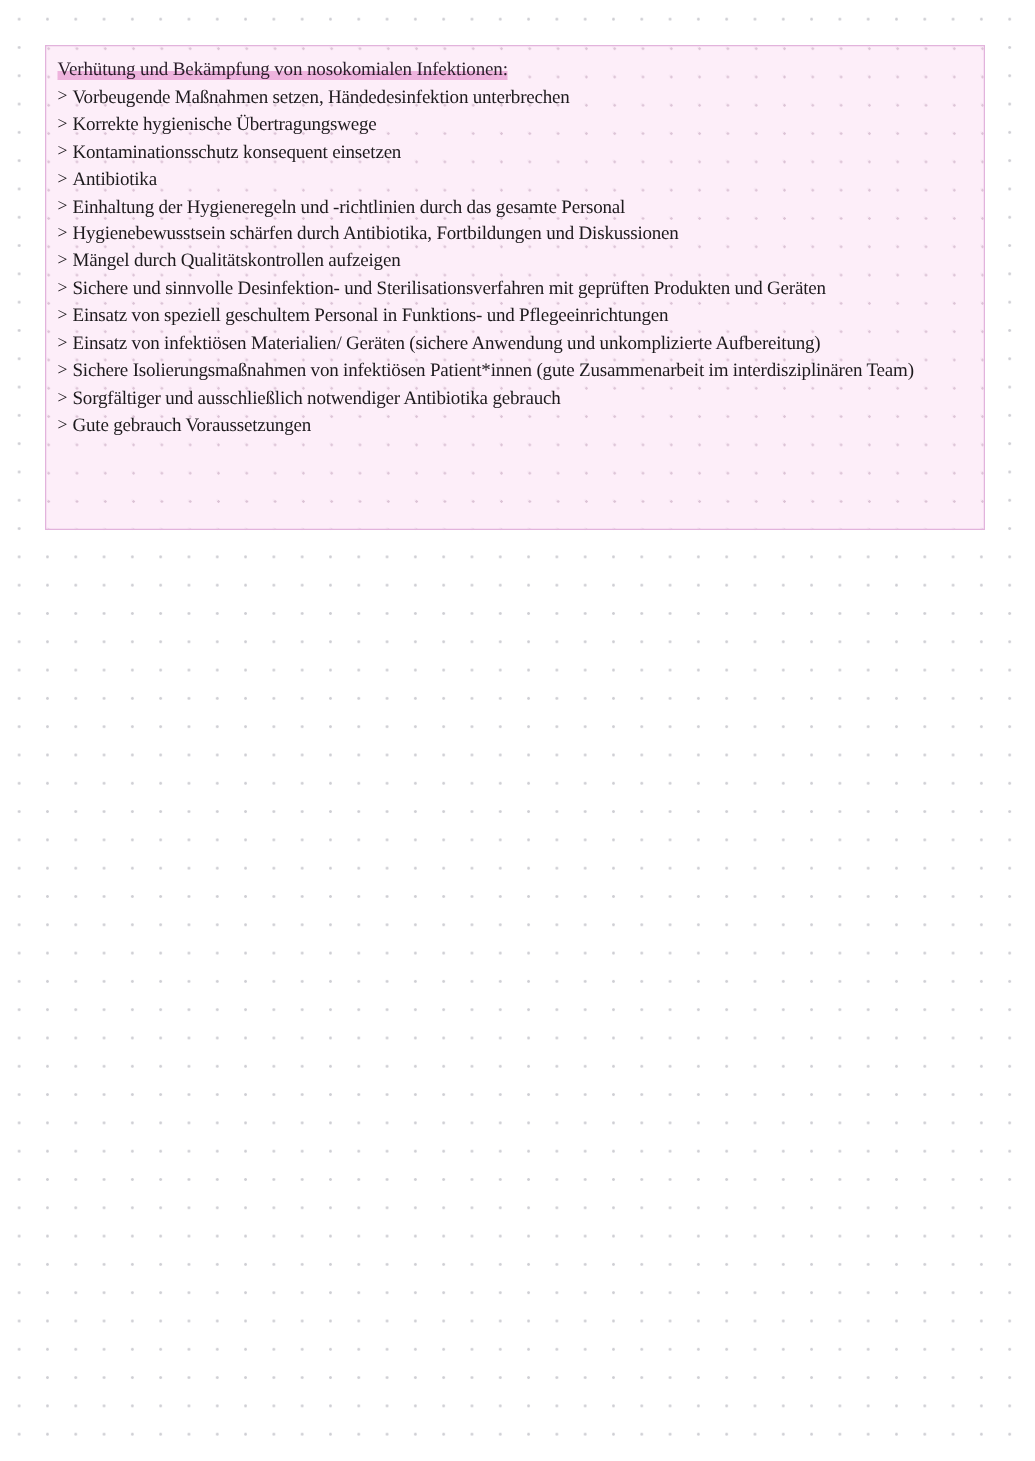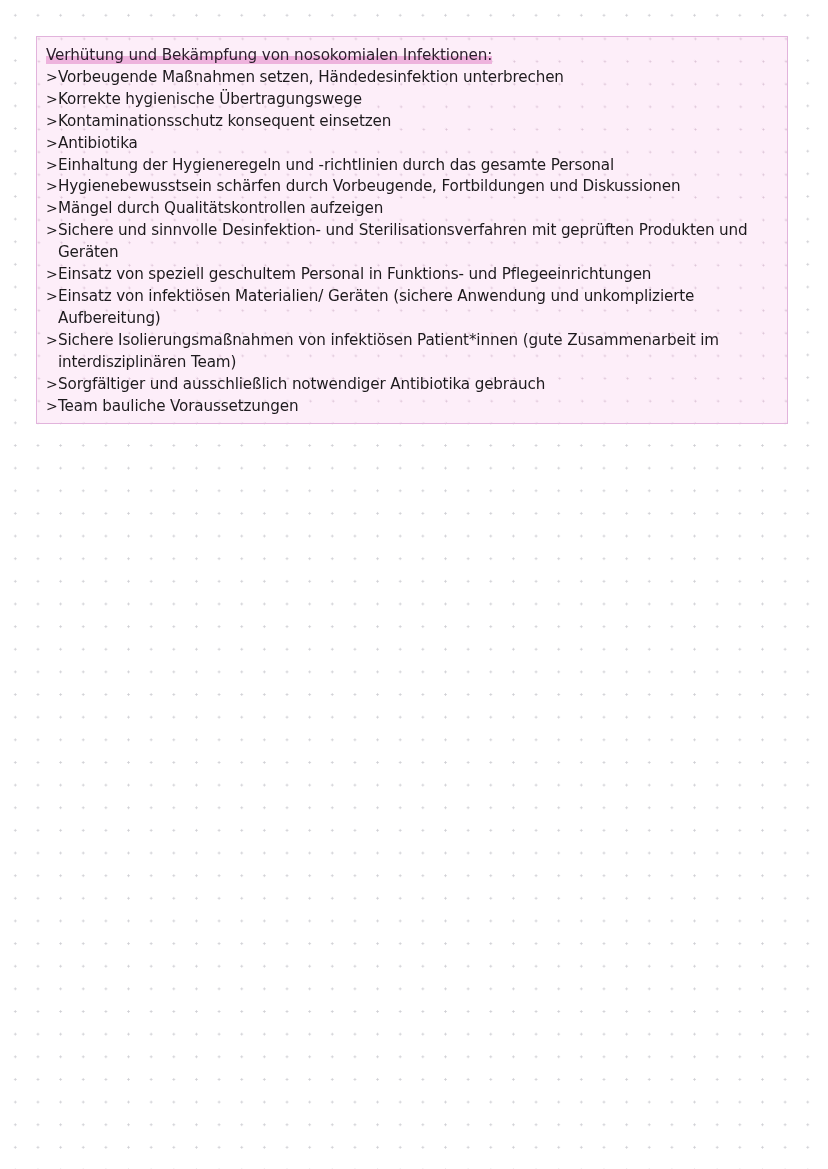--- a/index.html
+++ b/index.html
@@ -23,20 +23,21 @@
       top: 36px;
       width: 752px;
       height: 388px;
       box-sizing: border-box;
       border: 1.5px solid #e2b3dc;
       background-color: rgba(253, 236, 248, 0.88);
       background-image: radial-gradient(circle, #dcc3d6 0.8px, transparent 1.2px);
       background-size: 22.65px 22.65px;
       background-position: -32px -32px;
       padding: 8px 10px 0 9px;
+      font-family: Liberation Serif, serif;
     }
     .note-title {
       display: inline-block;
       font-size: 15.2px;
       line-height: 21.9px;
       color: #2a1d2a;
       letter-spacing: -0.1px;
       background: linear-gradient(to bottom, transparent 52%, #eeb3dd 52%, #eeb3dd 88%, transparent 88%);
       white-space: nowrap;
     }
@@ -84,21 +85,21 @@
     <li class="bullet-item">
       <span class="bullet-marker">&gt;</span>
       <span class="bullet-text">Antibiotika</span>
     </li>
     <li class="bullet-item">
       <span class="bullet-marker">&gt;</span>
       <span class="bullet-text">Einhaltung der Hygieneregeln und -richtlinien durch das gesamte Personal</span>
     </li>
     <li class="bullet-item">
       <span class="bullet-marker">&gt;</span>
-      <span class="bullet-text">Hygienebewusstsein schärfen durch Vorbeugende, Fortbildungen und Diskussionen</span>
+      <span class="bullet-text">Hygienebewusstsein schärfen durch Antibiotika, Fortbildungen und Diskussionen</span>
     </li>
     <li class="bullet-item">
       <span class="bullet-marker">&gt;</span>
       <span class="bullet-text">Mängel durch Qualitätskontrollen aufzeigen</span>
     </li>
     <li class="bullet-item">
       <span class="bullet-marker">&gt;</span>
       <span class="bullet-text">Sichere und sinnvolle Desinfektion- und Sterilisationsverfahren mit geprüften Produkten und Geräten</span>
     </li>
     <li class="bullet-item">
@@ -112,16 +113,16 @@
     <li class="bullet-item">
       <span class="bullet-marker">&gt;</span>
       <span class="bullet-text">Sichere Isolierungsmaßnahmen von infektiösen Patient*innen (gute Zusammenarbeit im interdisziplinären Team)</span>
     </li>
     <li class="bullet-item">
       <span class="bullet-marker">&gt;</span>
       <span class="bullet-text">Sorgfältiger und ausschließlich notwendiger Antibiotika gebrauch</span>
     </li>
     <li class="bullet-item">
       <span class="bullet-marker">&gt;</span>
-      <span class="bullet-text">Team bauliche Voraussetzungen</span>
+      <span class="bullet-text">Gute gebrauch Voraussetzungen</span>
     </li>
   </ul>
 </div>
 
 </body></html>

